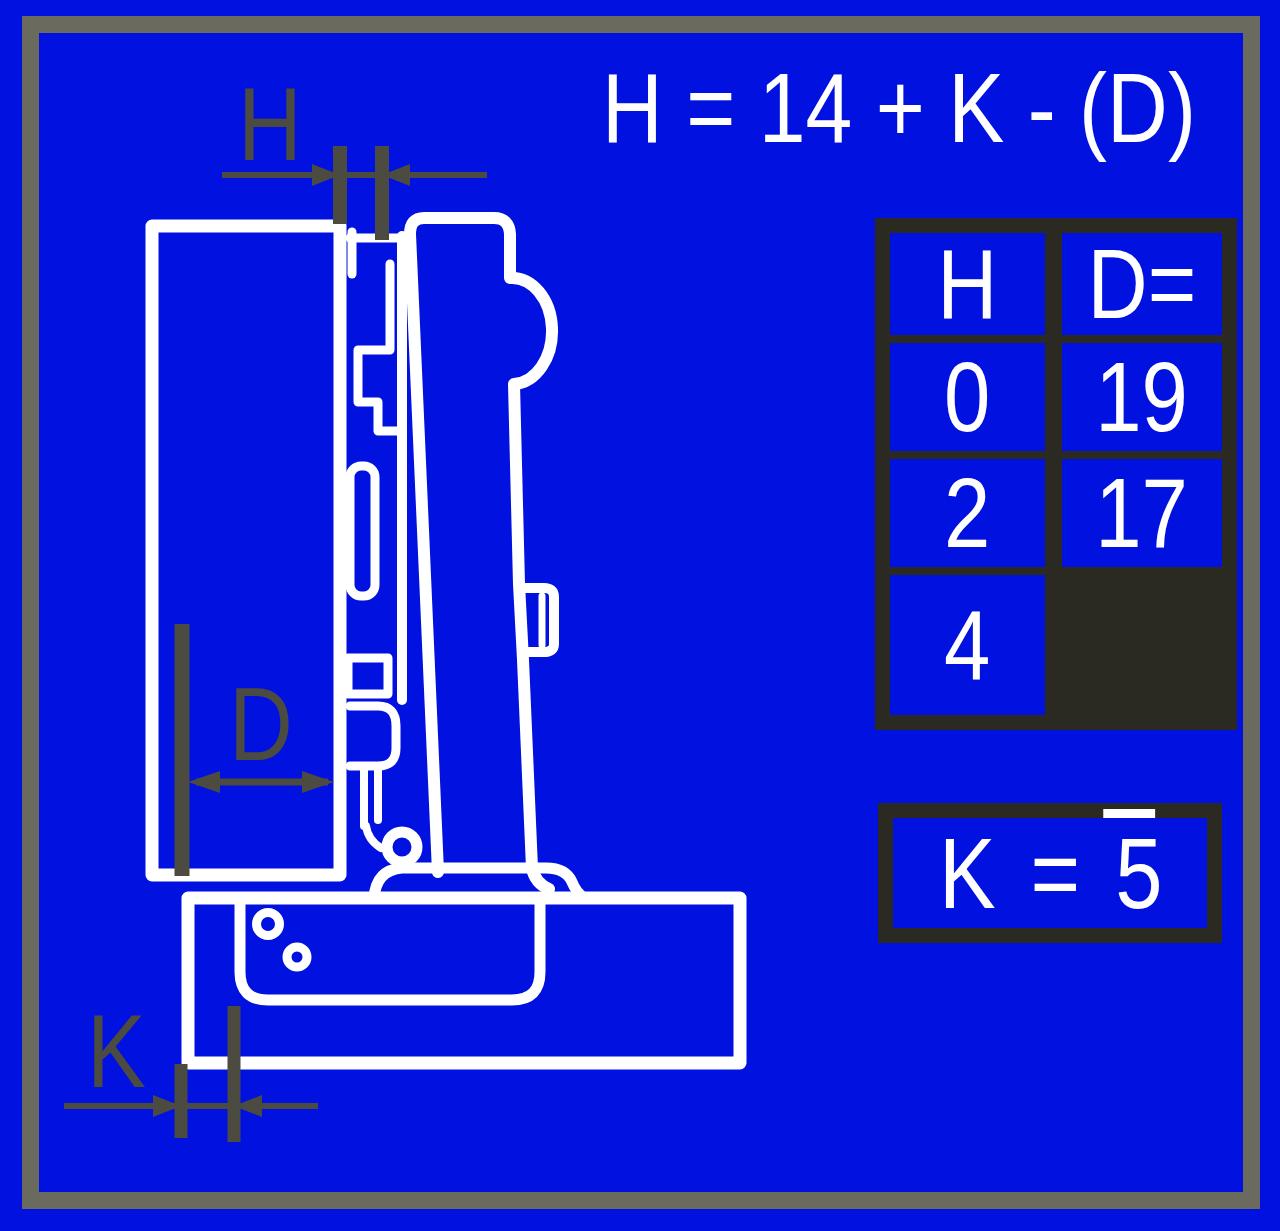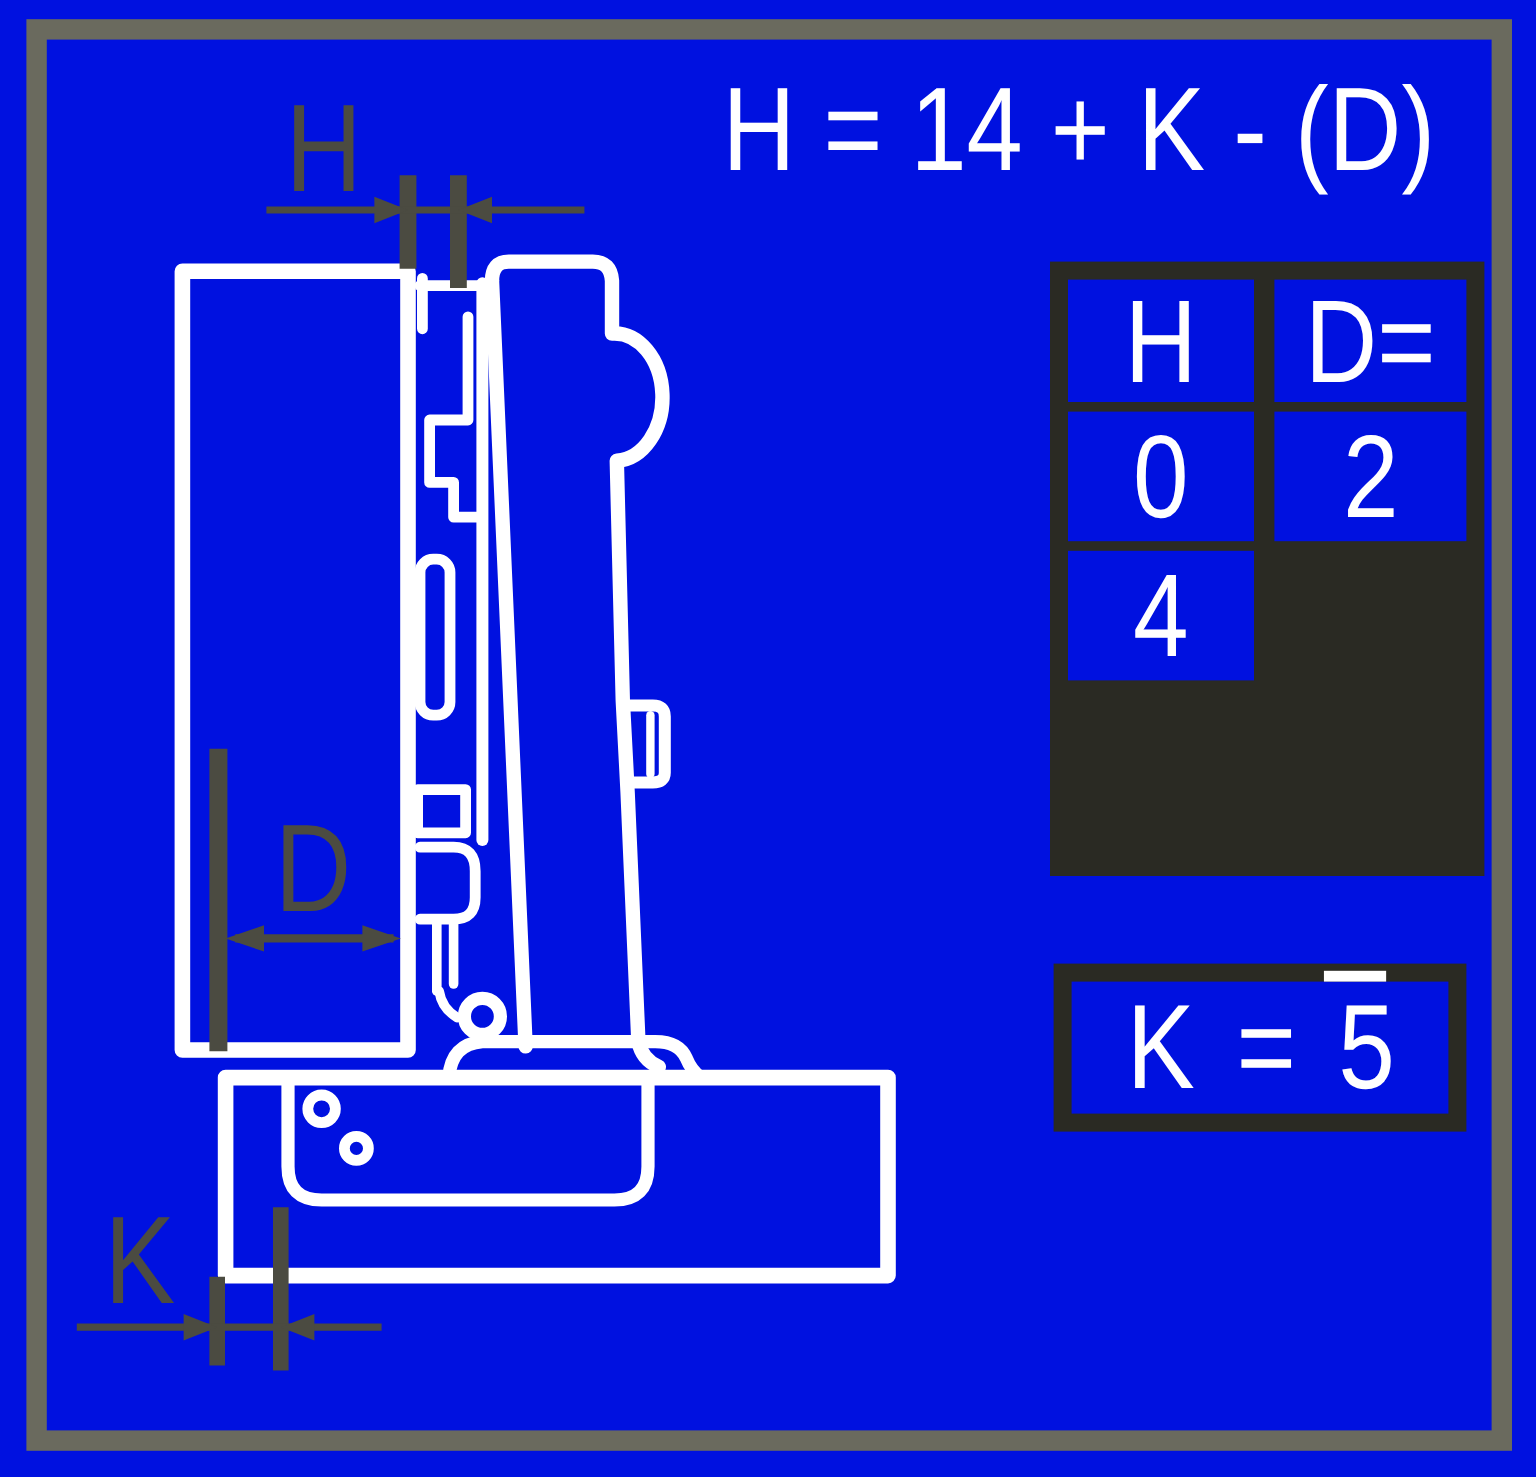--- a/index.html
+++ b/index.html
@@ -133,21 +133,27 @@
     <div class="hd-cell">
         <span>H</span>
       </div>
     <div class="hd-cell">
         <span>D=</span>
       </div>
     <div class="hd-cell">
         <span>0</span>
       </div>
     <div class="hd-cell">
+        <span>19</span>
+      </div>
+    <div class="hd-cell">
         <span>2</span>
+      </div>
+    <div class="hd-cell">
+        <span>17</span>
       </div>
     <div class="hd-cell">
         <span>4</span>
       </div>
   </div>
 
   <div class="k-box">
     <div class="k-box-inner">
       <span>K</span>
       <span>=</span>

